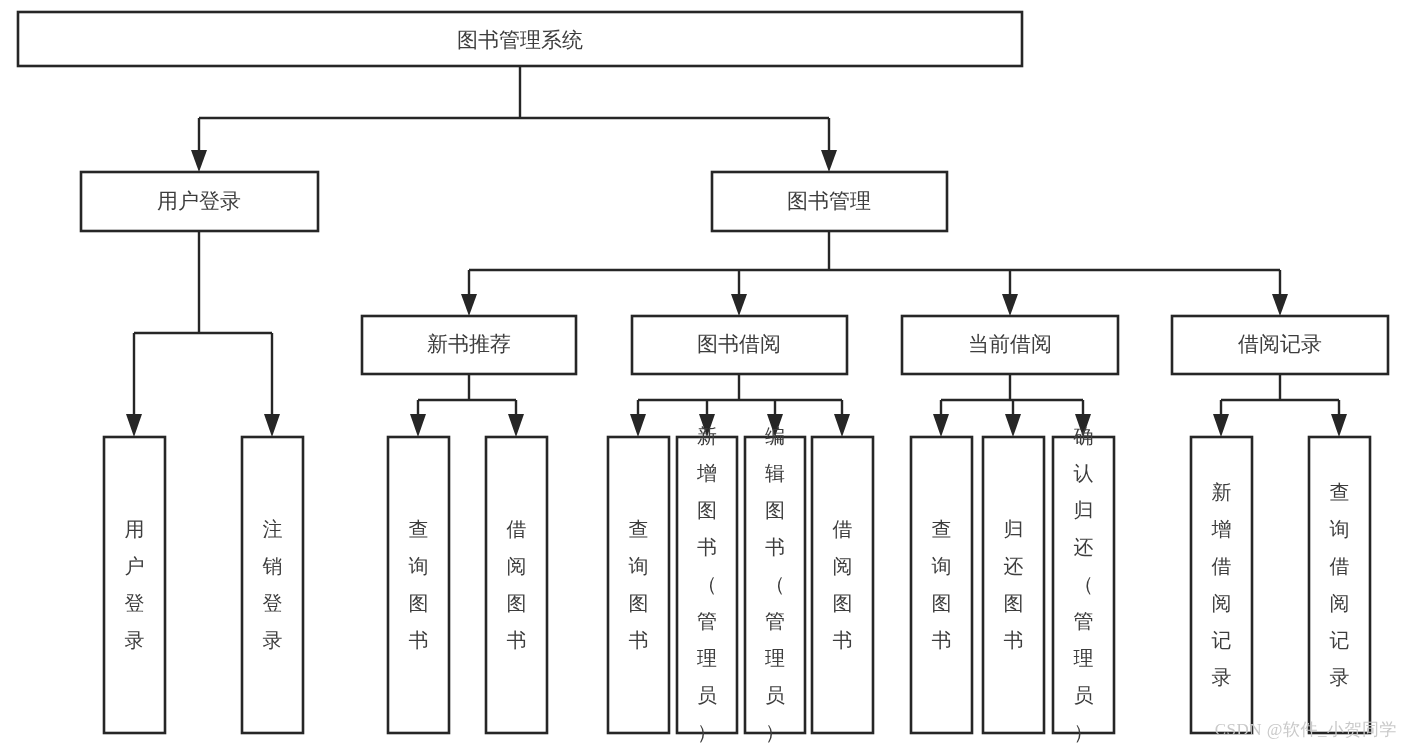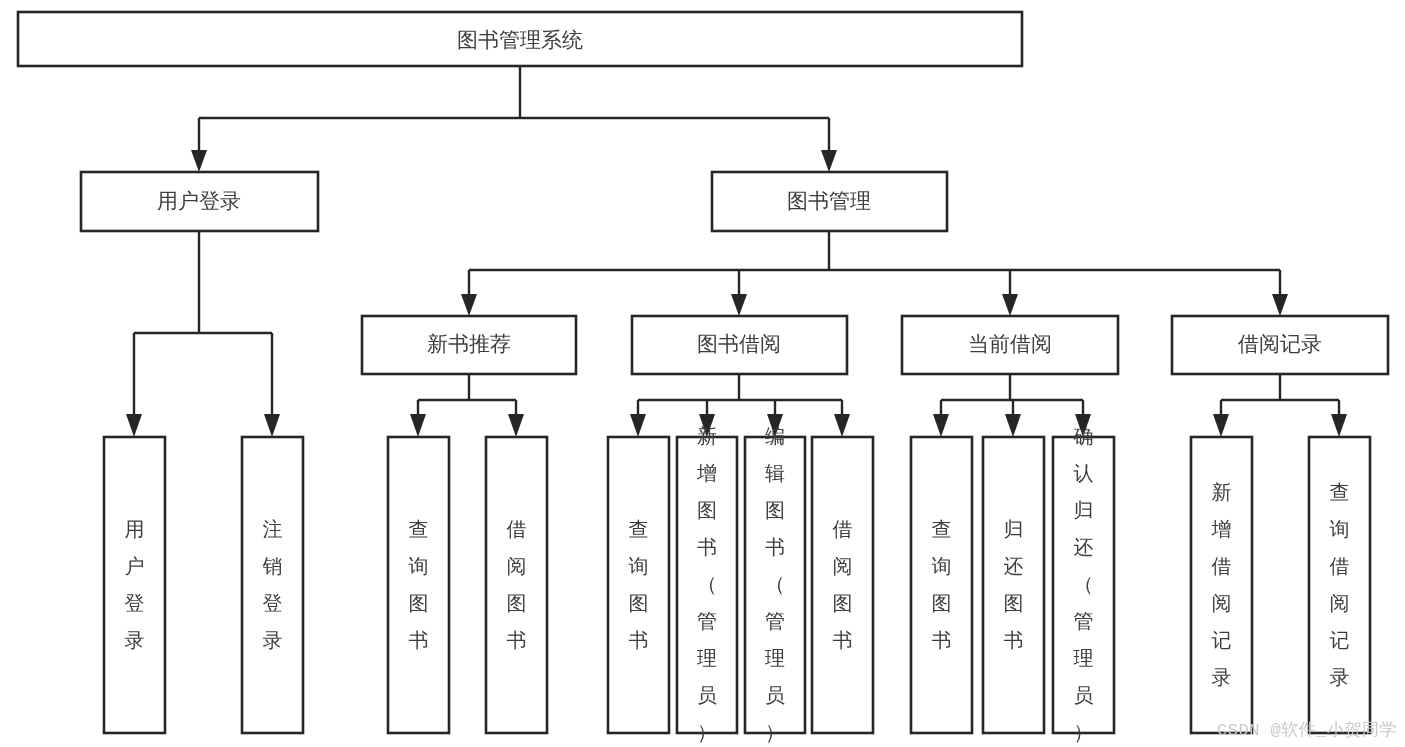--- a/index.html
+++ b/index.html
@@ -50,21 +50,21 @@
     fill: none;
   }
   .arrow-head {
     fill: #262626;
     stroke: none;
   }
   .watermark {
     position: absolute;
     right: 8px;
     bottom: 6px;
-    font-family: Liberation Mono, monospace;
+    font-family: Liberation Serif, serif;
     font-size: 17px;
     color: #c9c9c9;
     white-space: nowrap;
     letter-spacing: 0.5px;
   }
 </style>
 </head>
 <body>
 
 <div id="diagram-root">

